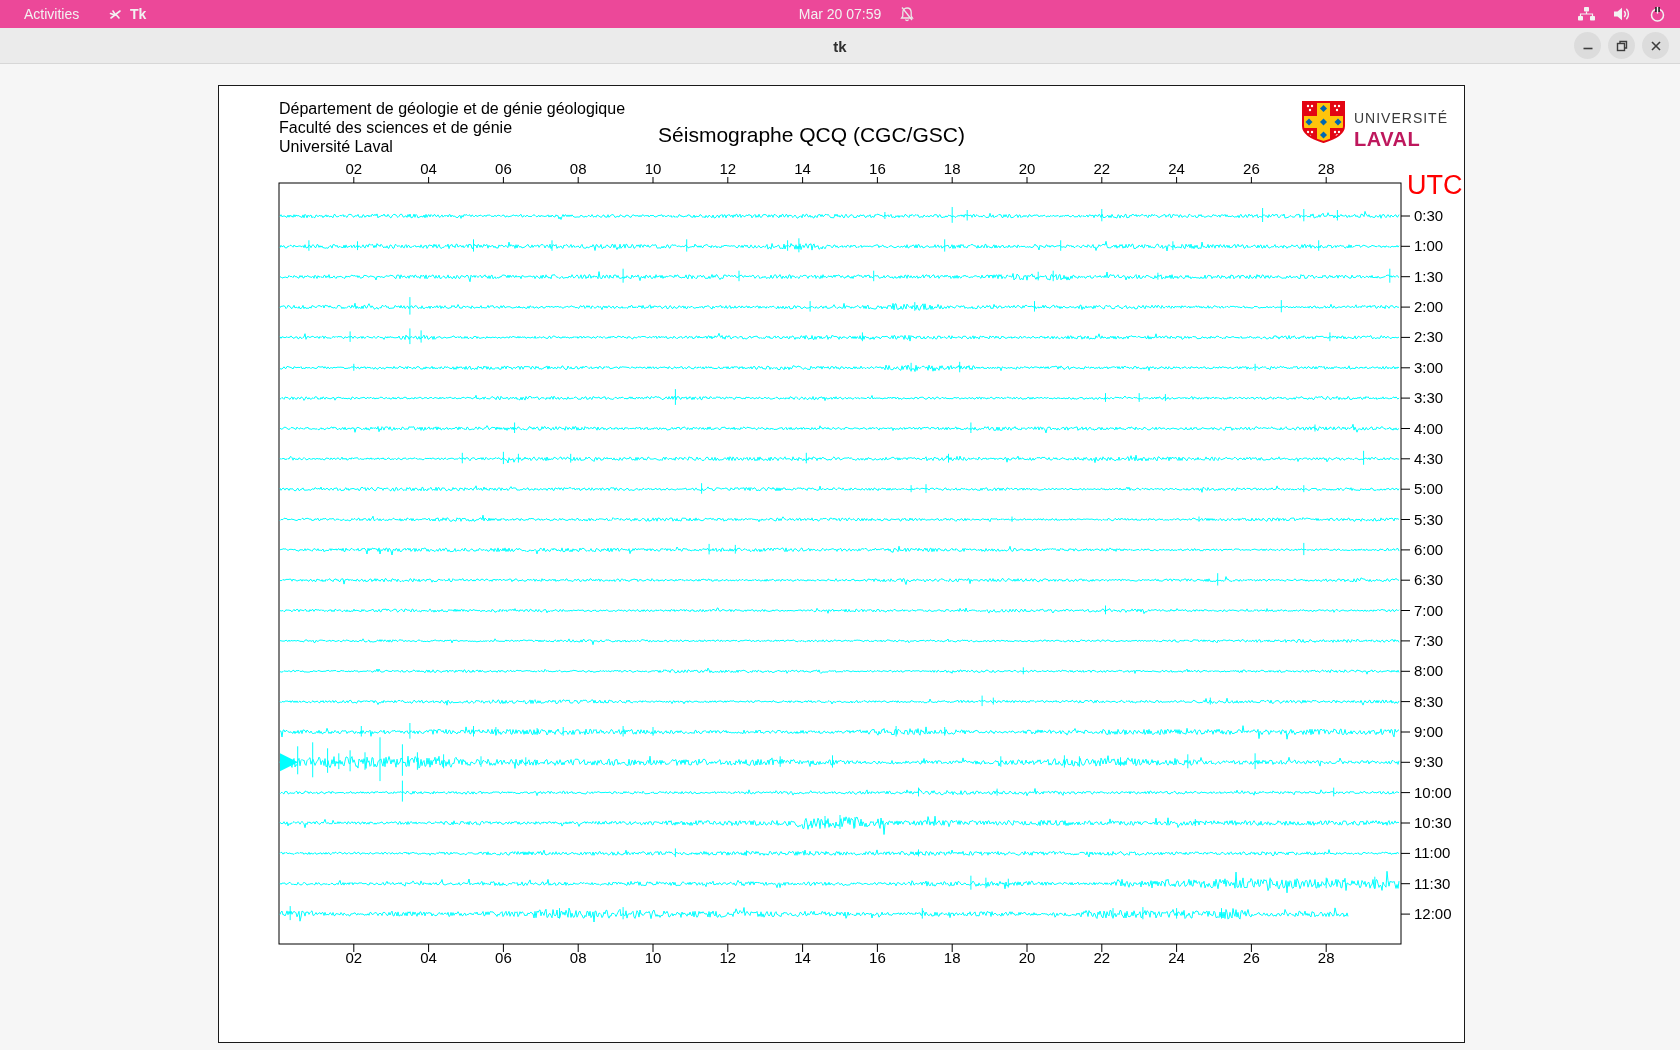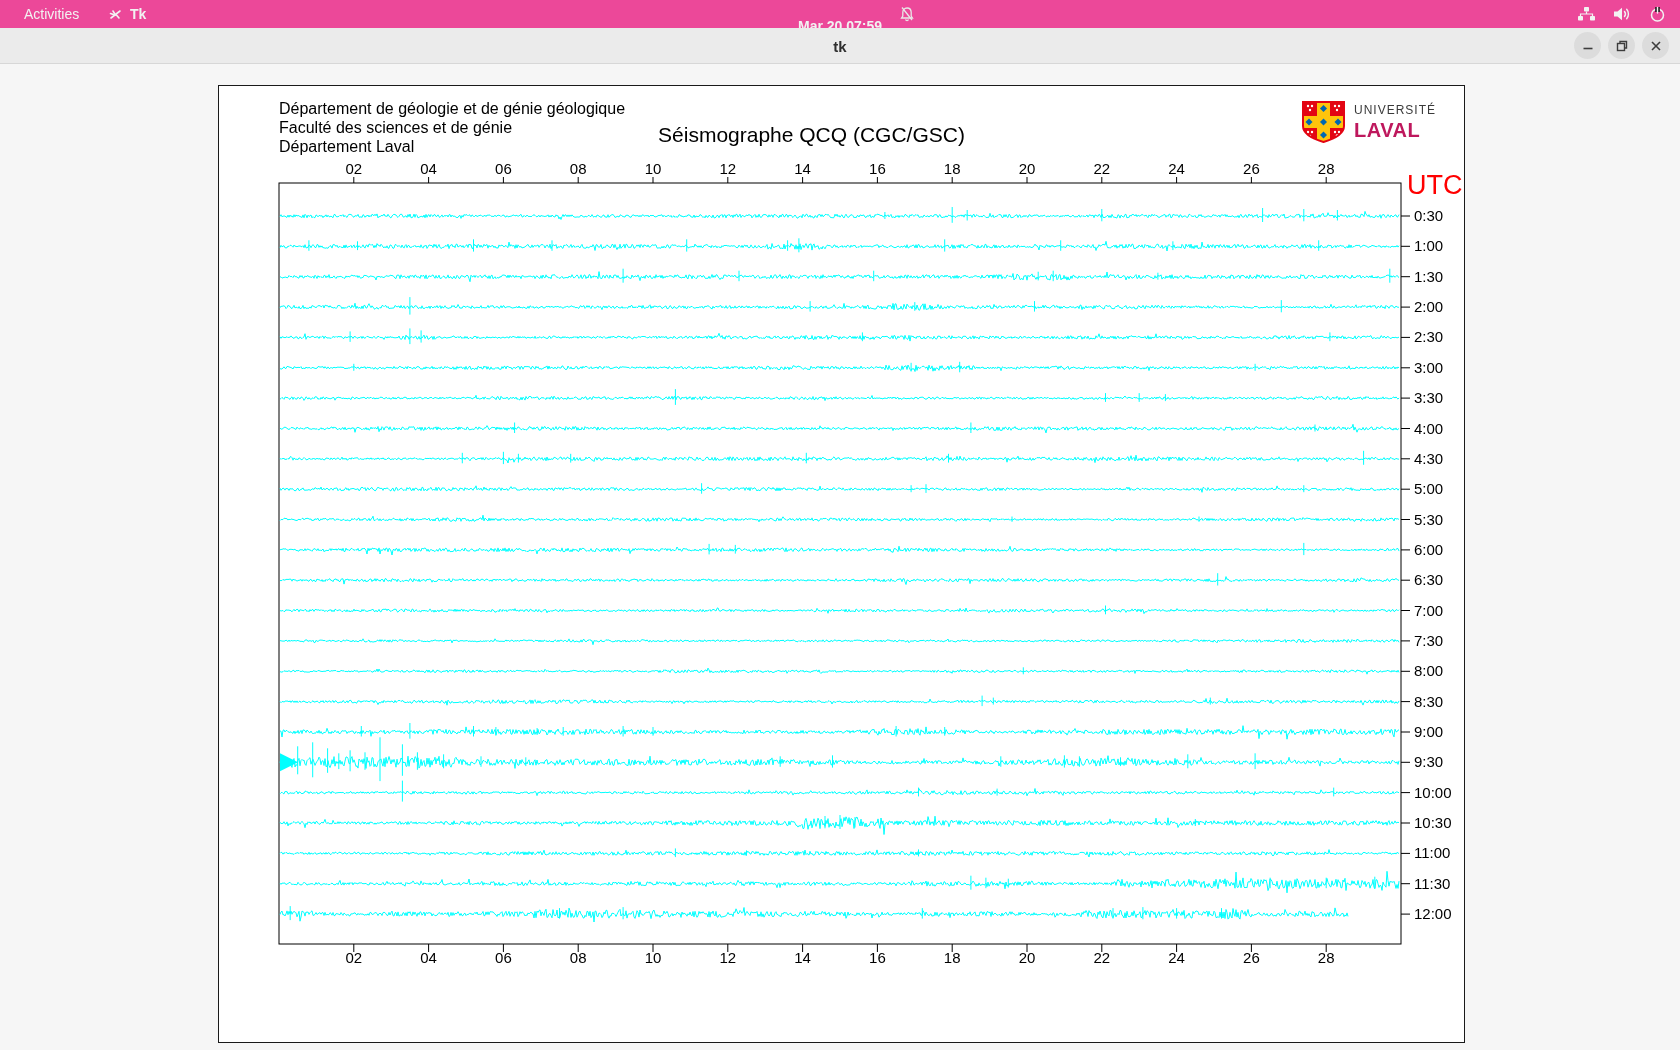--- a/index.html
+++ b/index.html
@@ -7,21 +7,21 @@
     font-family:"Liberation Sans", sans-serif; background:#f6f6f6; }
 
   
   .topbar { position:absolute; left:0; top:0; width:1680px; height:28px;
     background:#ec4899; color:#f2f2f2; font-size:14px; }
   .topbar .activities { position:absolute; left:16px; top:0; height:28px;
     display:flex; align-items:center; padding:0 8px; }
   .topbar .appind { position:absolute; left:108px; top:0; height:28px;
     display:flex; align-items:center; gap:7px; font-weight:700; }
   .topbar .clock { position:absolute; left:50%; transform:translateX(-50%);
-    top:12px; height:28px; display:flex; align-items:center; font-weight:700; }
+    top:0; height:28px; display:flex; align-items:center; font-weight:400; }
   .topbar .bell { position:absolute; left:calc(50% + 58px); top:5px; }
   .topbar .sysicons { position:absolute; right:14px; top:0; height:28px;
     display:flex; align-items:center; gap:17px; }
 
   
   .titlebar { position:absolute; left:0; top:28px; width:1680px; height:36px;
     background:#ebebeb; border-bottom:1px solid #d7d7d7; }
   .titlebar .wtitle { position:absolute; left:0; right:0; top:0; height:36px;
     display:flex; align-items:center; justify-content:center;
     font-size:15px; font-weight:700; color:#2f2f2f; }
@@ -40,22 +40,22 @@
     line-height:19px; color:#000; }
   .plot-title { position:absolute; left:0; right:60px; top:37px; text-align:center;
     font-size:21px; color:#000; }
   .utc-label { position:absolute; left:1188px; top:84px; font-size:27px;
     color:var(--utc-red,#ff0000); }
   .xlabel { position:absolute; left:0; right:60px; top:898px; text-align:center;
     font-size:17px; color:#000; }
 
   .logo { position:absolute; left:1082px; top:15px; display:flex; gap:8px;
     align-items:flex-start; }
-  .logo .lt1 { font-size:12px; letter-spacing:1px; color:#3a3a3a;
-    margin-top:2px; }
+  .logo .lt1 { font-size:14px; letter-spacing:1px; color:#3a3a3a;
+    margin-top:9px; }
   .logo .lt2 { font-size:20px; font-weight:700; letter-spacing:0.5px;
     color:#be185d; line-height:26px; }
 
   .canvas svg { font-family:"Liberation Sans", sans-serif; }
   #plot-svg { position:absolute; left:0; top:0; }
 </style>
 </head>
 <body>
 
 <div class="topbar">
@@ -131,21 +131,21 @@
     </svg>
   </div>
 </div>
 
 <div class="content">
   <div class="canvas">
 
     <div class="orgtext">
       <div>Département de géologie et de génie géologique</div>
       <div>Faculté des sciences et de génie</div>
-      <div>Département Laval</div>
+      <div>Université Laval</div>
     </div>
 
     <div class="plot-title">Séismographe QCQ (CGC/GSC)</div>
 
     <div class="logo">
       <svg width="45" height="42" viewBox="0 0 45 42">
         <defs>
             <clipPath id="shieldClip">
               <path d="M2 1 H43 V25 Q43 35 22.5 41 Q2 35 2 25 Z"></path>
             </clipPath>

